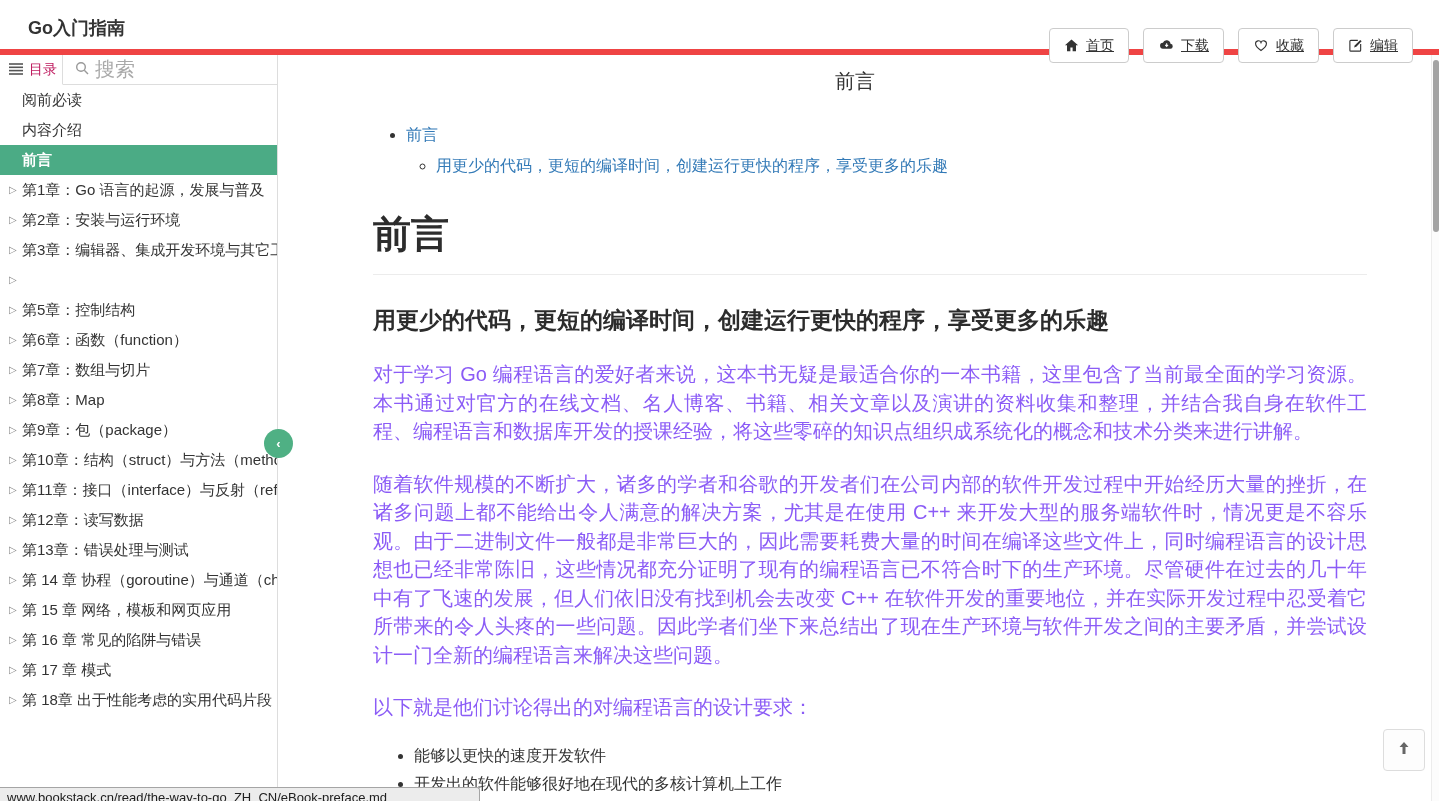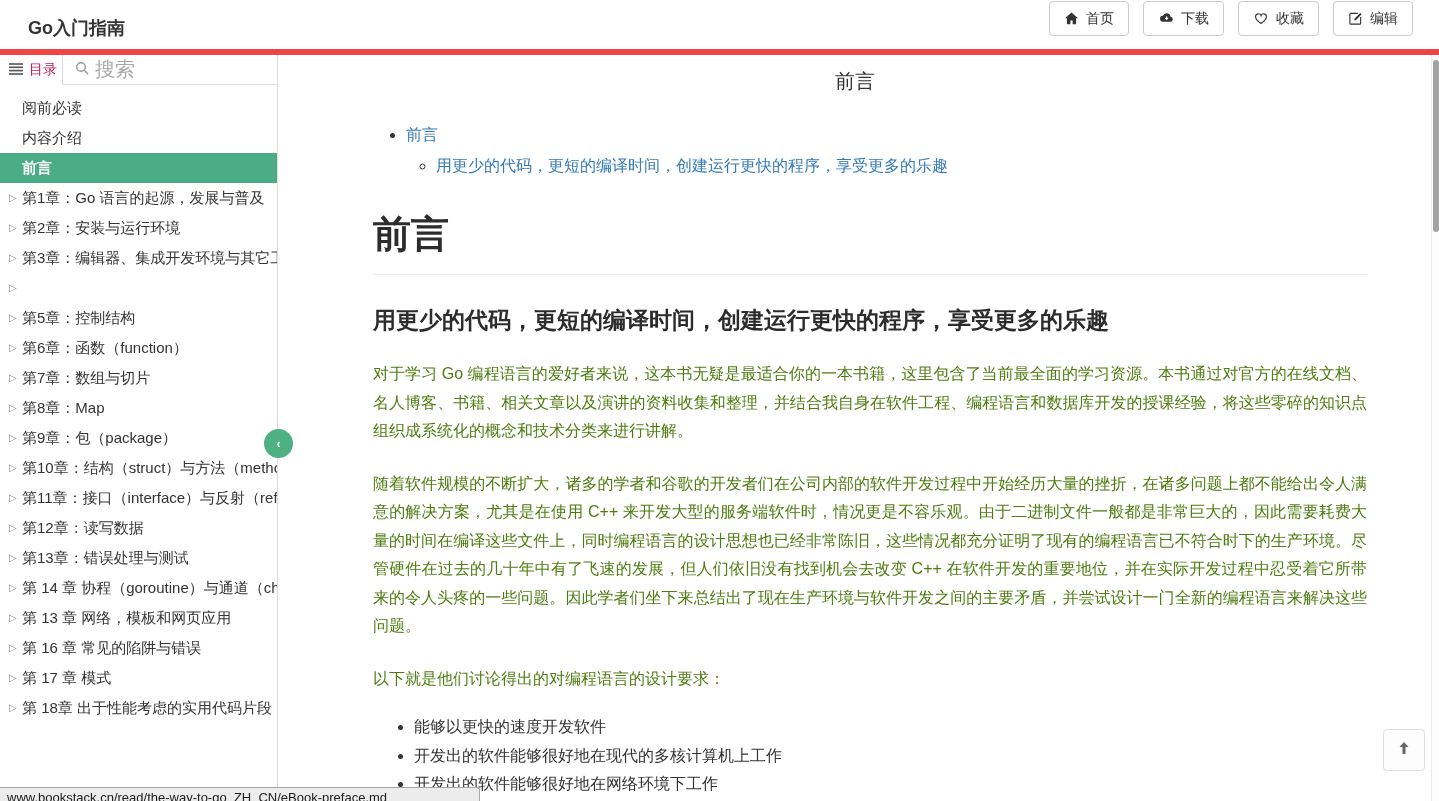--- a/index.html
+++ b/index.html
@@ -3,38 +3,38 @@
 <meta charset="utf-8">
 <style>
   * { margin:0; padding:0; box-sizing:border-box; }
   html,body { width:1439px; height:801px; overflow:hidden; background:#fff;
     font-family:"Liberation Sans","DejaVu Sans",sans-serif; color:#333; }
 
   
   .header { position:absolute; left:0; top:0; width:1439px; height:55px;
     background:#fff; border-bottom:6px solid #ef4444; z-index:30; }
   .book-title { position:absolute; left:28px; top:16px; font-size:18px; font-weight:bold; color:#333; }
-  .header-actions { position:absolute; right:26px; top:1px; display:flex; gap:14px; }
+  .header-actions { position:absolute; right:26px; top:28px; display:flex; gap:14px;text-decoration:underline; }
   .hbtn { display:flex; align-items:center; gap:7px; height:35px; padding:0 14px;
     background:#fff; border:1px solid #ccc; border-radius:4px; font-size:14px; color:#333; cursor:pointer; }
   .hbtn svg { display:block; }
 
   
   .sidebar { position:absolute; left:0; top:55px; width:278px; height:746px;
     background:#fff; border-right:1px solid #ddd; z-index:10; }
   .side-tabs { position:relative; height:30px; border-bottom:1px solid #ddd; display:flex; }
   .tab-toc { display:flex; align-items:center; gap:6px; width:63px; padding-left:9px;
     border-right:1px solid #ddd; background:#fff; font-size:14px; color:#be185d;
     margin-bottom:-1px; border-bottom:1px solid #fff; cursor:pointer; }
   .side-search { flex:1; display:flex; align-items:center; gap:6px; padding-left:12px; }
   .side-search input { border:none; outline:none; font-size:20px; width:150px; color:#333;
     font-family:inherit; background:transparent; }
   .side-search input::placeholder { color:#a9a9a9; }
 
-  .side-list { list-style:none; margin-top:8px; }
+  .side-list { list-style:none; }
   .side-item { height:30px; line-height:30px; display:flex; align-items:center;
     white-space:nowrap; overflow:hidden; font-size:15px; color:#333; cursor:pointer; }
   .side-item .caret { width:22px; padding-left:9px; font-size:10px; color:#8a8a8a; flex:0 0 auto; }
   .side-item .lab { flex:0 0 auto; }
   .side-item.active { background:#4bab85; color:#fff; font-weight:bold; }
 
   .collapse-handle { position:absolute; left:264px; top:429px; width:29px; height:29px;
     border-radius:50%; background:#4fb084; color:#fff; z-index:12; cursor:pointer;
     display:flex; align-items:center; justify-content:center; font-size:13px; font-weight:bold; }
 
@@ -43,21 +43,21 @@
     background:#fff; overflow:hidden; }
   .page-title { margin-top:13px; text-align:center; font-size:20px; color:#333; }
   .content { padding:0 64px 0 94px; }
   .toc-block { margin-top:30px; font-size:16px; }
   .toc-block ul { list-style:disc; padding-left:33px; color:#333; }
   .toc-block ul ul { list-style:circle; padding-left:30px; margin-top:10px; }
   .toc-block a { color:#337ab7; text-decoration:none; cursor:pointer; }
   h1.doc-h1 { margin-top:32px; font-size:38px; font-weight:600; color:#2c2c2c;
     padding-bottom:14px; border-bottom:1px solid #ececec; }
   h2.doc-h2 { margin-top:30px; font-size:23px; font-weight:bold; color:#2c2c2c; }
-  .para { margin-top:24px; font-size:16px; line-height:28.5px; color:#4d7c0f; text-align:justify; }
+  .para { margin-top:24px; font-size:20px; line-height:28.5px; color:#8b5cf6; text-align:justify; }
   .goals { margin-top:20px; list-style:disc; padding-left:41px; font-size:16px; line-height:28.5px; color:#333; }
 
   
   .to-top { position:absolute; left:1383px; top:729px; width:42px; height:42px;
     background:#fdfdfd; border:1px solid #ddd; border-radius:4px; z-index:25;
     display:flex; align-items:center; justify-content:center; cursor:pointer; }
 
   
   .vscroll-track { position:absolute; left:1431px; top:55px; width:8px; height:746px;
     background:#fcfcfc; border-left:1px solid #ececec; z-index:26; }
@@ -198,21 +198,21 @@
       <li class="side-item">
         <span class="caret">▷</span>
         <span class="lab">第13章：错误处理与测试</span>
       </li>
       <li class="side-item">
         <span class="caret">▷</span>
         <span class="lab">第 14 章 协程（goroutine）与通道（channel）</span>
       </li>
       <li class="side-item">
         <span class="caret">▷</span>
-        <span class="lab">第 13 章 网络，模板和网页应用</span>
+        <span class="lab">第 15 章 网络，模板和网页应用</span>
       </li>
       <li class="side-item">
         <span class="caret">▷</span>
         <span class="lab">第 16 章 常见的陷阱与错误</span>
       </li>
       <li class="side-item">
         <span class="caret">▷</span>
         <span class="lab">第 17 章 模式</span>
       </li>
       <li class="side-item">

